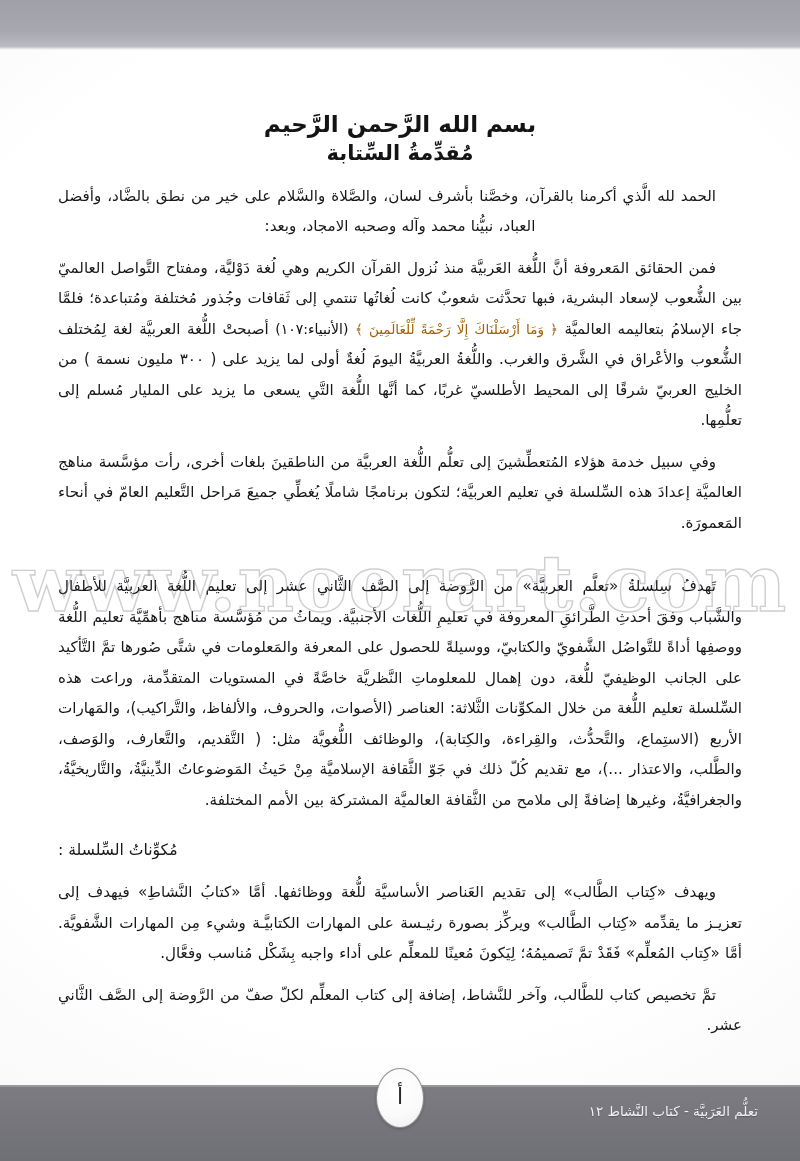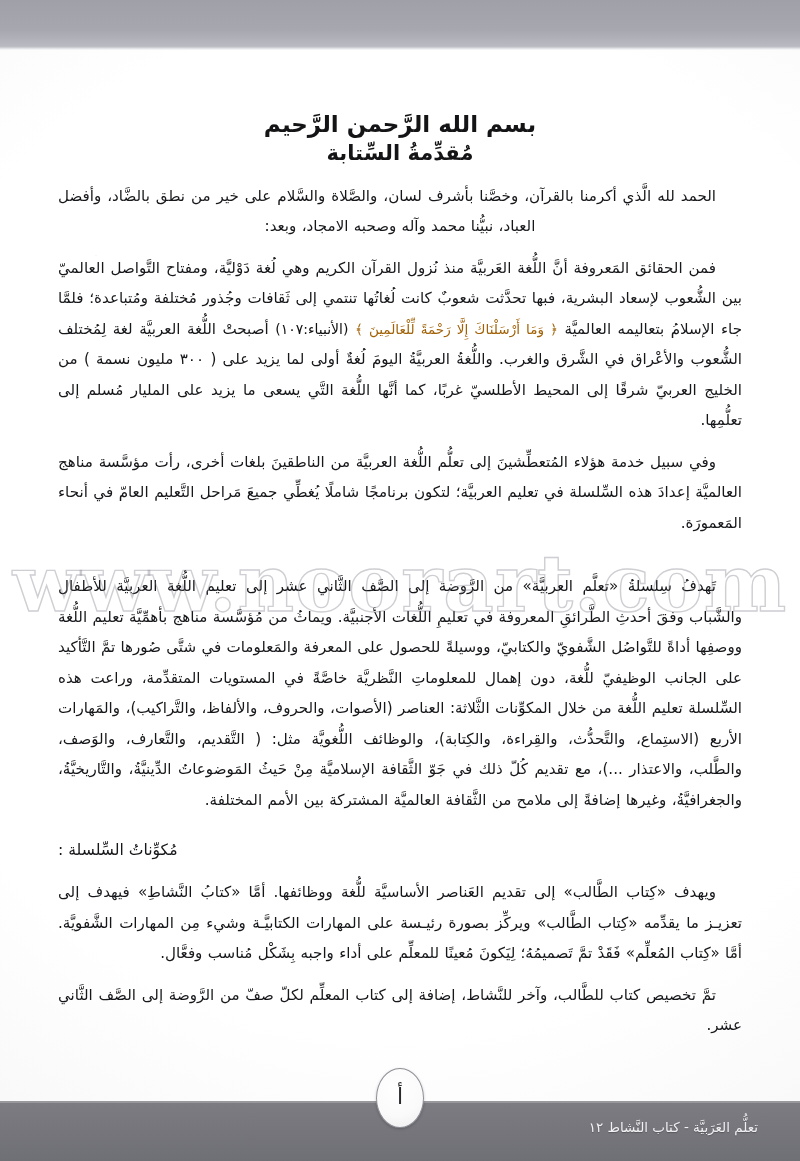--- a/index.html
+++ b/index.html
@@ -44,21 +44,21 @@
     left: 0; right: 0; bottom: 0;
     height: 3px;
     background: linear-gradient(180deg, rgba(255,255,255,0.0), rgba(255,255,255,0.85));
   }
 
   
   .band-bottom {
     position: absolute;
     left: 0; bottom: 0;
     width: 800px;
-    height: 60px;
+    height: 76px;
     background: linear-gradient(180deg, #7c7c82 0%, #76767c 45%, #6f6f76 100%);
     z-index: 2;
   }
   .band-bottom::before {
     content: "";
     position: absolute;
     left: 0; right: 0; top: 0;
     height: 2px;
     background: rgba(255,255,255,0.22);
   }

